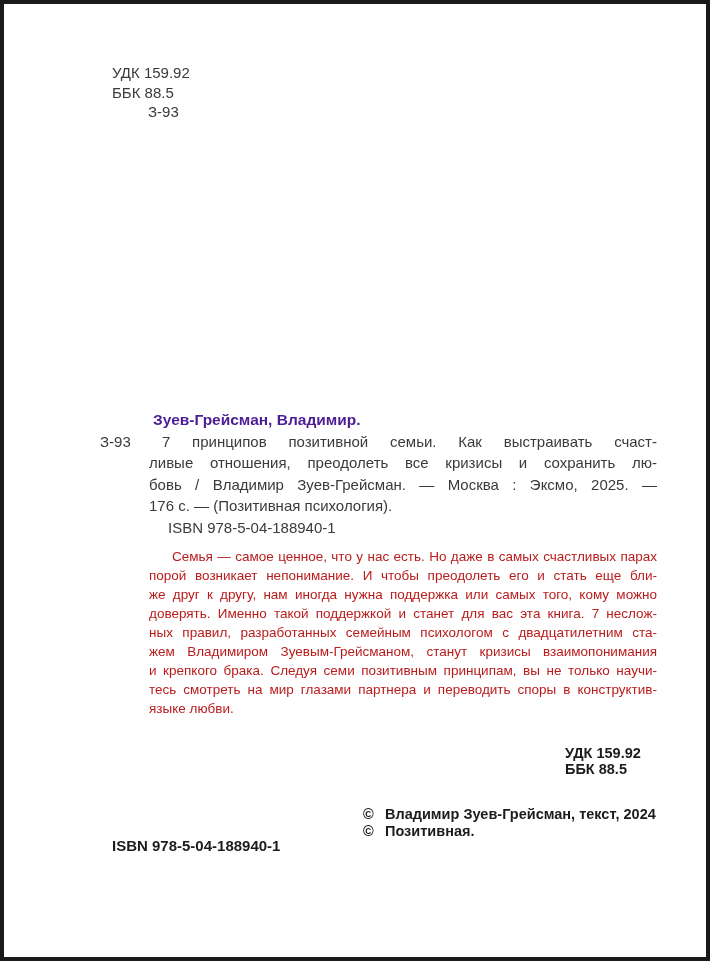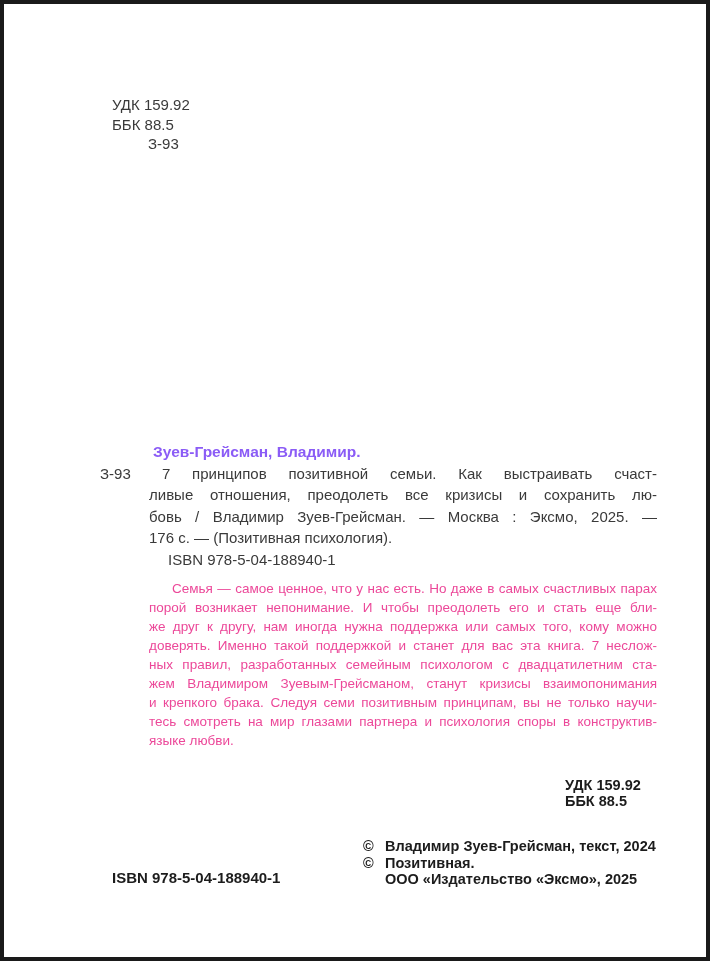--- a/index.html
+++ b/index.html
@@ -2,34 +2,34 @@
 <html><head>
 <meta charset="utf-8">
 <style>
   html,body{margin:0;padding:0;background:#101010;}
   .page{
     position:relative;width:710px;height:961px;background:#ffffff;
     font-family:"Liberation Sans","DejaVu Sans",sans-serif;color:#333333;
     overflow:hidden;
   }
   .frame{position:absolute;inset:0;border:4px solid #1a1a1a;pointer-events:none;}
-  .abs{position:absolute;margin-top:32px;}
+  .abs{position:absolute;}
   
   .udk-top{left:112px;top:63px;font-size:15px;line-height:19.5px;color:#3a3a3a;}
   .udk-top .code-line{padding-left:36px;}
   
   .catalog{left:149px;top:409px;width:508px;font-size:15px;line-height:21.5px;color:#3a3a3a;}
-  .catalog .heading{font-weight:bold;color:#8b5cf6;padding-left:4px;font-size:15.5px;}
+  .catalog .heading{font-weight:bold;color:#4c1d95;padding-left:4px;font-size:15.5px;}
   .catalog .entry-code{position:absolute;left:-49px;top:21.5px;}
   .jline{text-align:justify;text-align-last:justify;}
   .jline.first{padding-left:13px;}
   .plain{text-align:right;text-align-last:left;}
   .isbn-mid{padding-left:19px;}
   
-  .annotation{left:149px;top:547px;width:508px;font-size:13.5px;line-height:19px;color:#ec4899;}
+  .annotation{left:149px;top:547px;width:508px;font-size:13.5px;line-height:19px;color:#b91c1c;}
   .annotation .jline.first{padding-left:23px;}
   
   .udk-bottom{left:565px;top:745px;font-size:14.5px;line-height:16px;font-weight:bold;color:#1c1c1c;}
   
   .copyright{left:363px;top:806px;font-size:14.5px;line-height:16.5px;font-weight:bold;color:#1c1c1c;}
   .copyright .row{display:flex;}
   .copyright .sym{width:22px;flex:0 0 22px;}
   .copyright .indent{padding-left:22px;}
   
   .isbn-bottom{left:112px;top:838px;font-size:15px;line-height:16px;font-weight:bold;color:#1c1c1c;}
@@ -57,35 +57,34 @@
   </div>
 
   <div class="abs annotation">
     <div class="jline first">Семья — самое ценное, что у нас есть. Но даже в самых счастливых парах</div>
     <div class="jline">порой возникает непонимание. И чтобы преодолеть его и стать еще бли-</div>
     <div class="jline">же друг к другу, нам иногда нужна поддержка или самых того, кому можно</div>
     <div class="jline">доверять. Именно такой поддержкой и станет для вас эта книга. 7 неслож-</div>
     <div class="jline">ных правил, разработанных семейным психологом с двадцатилетним ста-</div>
     <div class="jline">жем Владимиром Зуевым-Грейсманом, станут кризисы взаимопонимания</div>
     <div class="jline">и крепкого брака. Следуя семи позитивным принципам, вы не только научи-</div>
-    <div class="jline">тесь смотреть на мир глазами партнера и психология споры в конструктив-</div>
+    <div class="jline">тесь смотреть на мир глазами партнера и переводить споры в конструктив-</div>
     <div class="plain">языке любви.</div>
   </div>
 
   <div class="abs udk-bottom">
     <div>УДК 159.92</div>
     <div>ББК 88.5</div>
   </div>
 
   <div class="abs copyright">
     <div class="row">
       <span class="sym">©</span>
       <span>Владимир Зуев-Грейсман, текст, 2024</span>
     </div>
     <div class="row">
       <span class="sym">©</span>
       <span>Позитивная.</span>
     </div>
-    <div class="indent">ООО «Издательство «Эксмо», 2025</div>
   </div>
 
   <div class="abs isbn-bottom">ISBN 978-5-04-188940-1</div>
 </div>
 
 </body></html>

